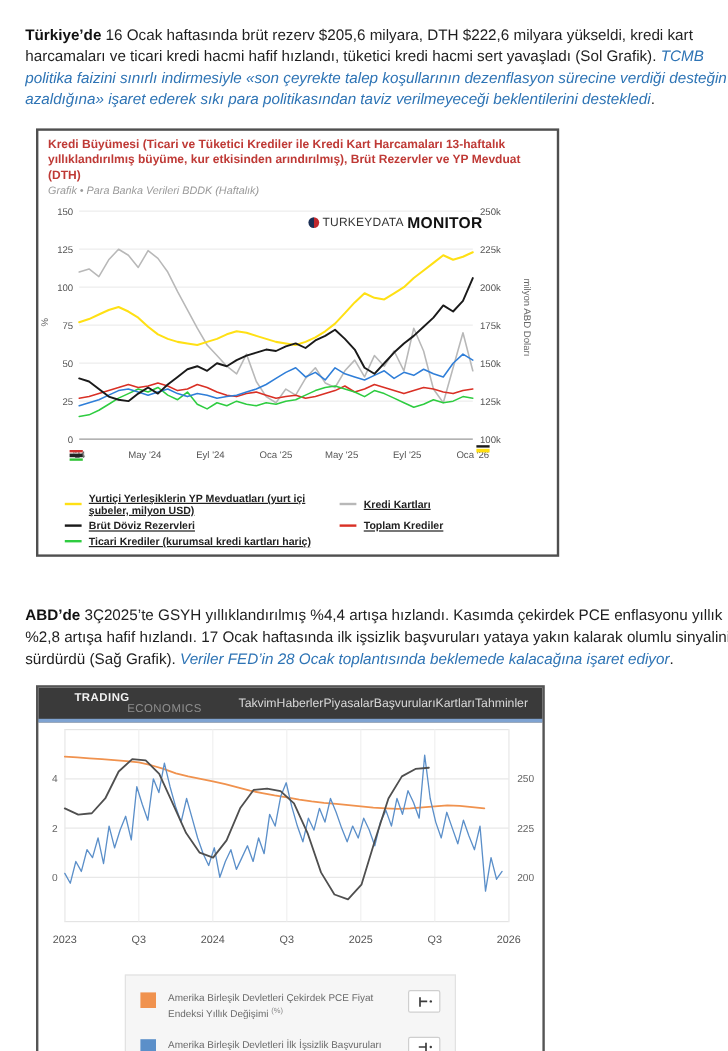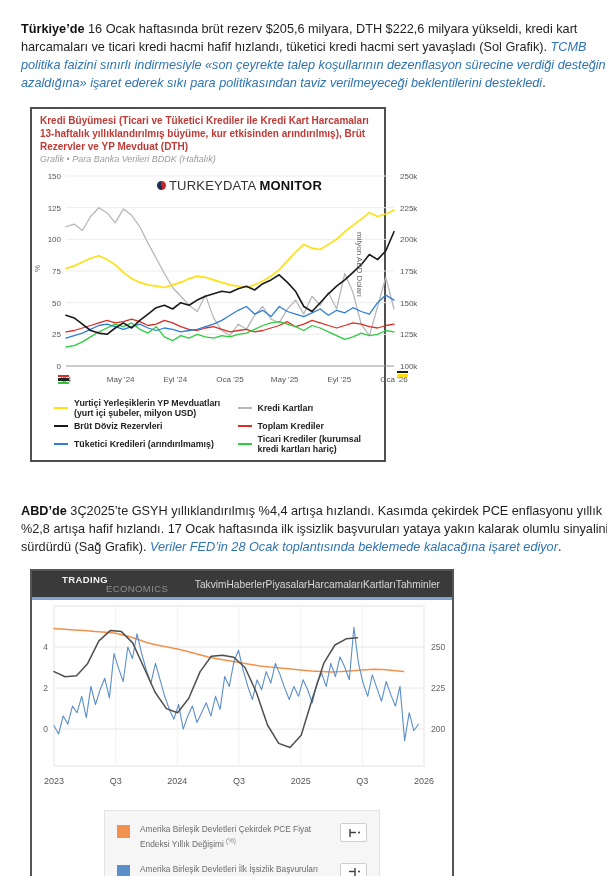--- a/index.html
+++ b/index.html
@@ -4,35 +4,35 @@
 <style>
   html,body{margin:0;padding:0;background:#ffffff;}
   body{width:607px;height:876px;overflow:hidden;font-family:"Liberation Sans",sans-serif;color:#1f1f1f;position:relative;}
   .doc{padding:8px 10px 0 9px;}
   .para{width:588px;font-size:12.7px;line-height:1.43;margin:12px;}
   .para b{color:#111;}
   .emph{color:#2e74b5;font-style:italic;}
   .para2{margin-top:40px;}
 
   
-  .fig1{box-sizing:border-box;width:356px;margin:14px 0 0 21px;border:2px solid #4f4f4f;background:#fff;padding:5px 8px 6px 8px;}
+  .fig1{box-sizing:border-box;width:436px;margin:14px 0 0 21px;border:2px solid #4f4f4f;background:#fff;padding:5px 8px 6px 8px;}
   .fig1-title{color:#bf3a36;font-weight:700;font-size:10px;line-height:1.3;}
   .fig1-sub{color:#9a9a9a;font-style:italic;font-size:9px;margin-top:1px;}
   .fig1-plotwrap{position:relative;margin-top:4px;}
   .ylab-left{position:absolute;left:-6px;top:96px;transform:rotate(-90deg);font-size:8px;color:#666;}
   .ylab-right{position:absolute;right:-16px;top:92px;transform:rotate(90deg);font-size:8px;color:#666;white-space:nowrap;}
   .wm{position:absolute;right:54px;top:10px;display:flex;align-items:center;gap:3px;}
   .wm-dot{width:9px;height:9px;border-radius:50%;background:conic-gradient(#c0272d 0 50%,#1b2f55 50% 100%);display:inline-block;}
-  .wm-light{font-size:13px;color:#333;letter-spacing:.2px;}
+  .wm-light{font-size:10px;color:#333;letter-spacing:.2px;}
   .wm-bold{font-size:13px;color:#111;font-weight:700;letter-spacing:.2px;}
   .mark{position:absolute;display:flex;flex-direction:column;gap:1px;}
   .mark span{width:11px;height:2.5px;display:block;}
   .mark-left{left:18px;top:207px;}
   .mark-right{left:357px;top:203px;}
-  .leg1{display:grid;grid-template-columns:57% 43%;row-gap:3px;margin-top:4px;padding-left:14px;}
+  .leg1{display:grid;grid-template-columns:57% 43%;row-gap:3px;margin-top:15px;padding-left:14px;text-decoration:underline;}
   .leg1-item{display:flex;align-items:center;gap:6px;font-size:8.8px;font-weight:700;color:#222;}
   .leg1-item .dash{width:14px;height:2px;flex:0 0 auto;display:inline-block;}
 
   
   .fig2{box-sizing:border-box;width:424px;margin:13px 0 0 21px;border:2px solid #555;background:#fff;}
   .te-header{height:26px;background:#3a3a3a;border-bottom:3px solid #7fa3d1;display:flex;align-items:center;}
   .te-logo{padding-left:30px;line-height:1;}
   .te-logo-top{font-size:9.5px;font-weight:700;color:#f2f2f2;letter-spacing:.4px;}
   .te-logo-bot{font-size:9.5px;color:#8f8f8f;letter-spacing:.4px;margin-top:-1px;margin-left:44px;}
   .te-nav{margin-left:auto;display:flex;gap:0;padding-right:12px;}
@@ -121,43 +121,39 @@
         </div>
       <div class="leg1-item">
           <span class="dash" style="background: rgb(26, 26, 26);"></span>
           <span>Brüt Döviz Rezervleri</span>
         </div>
       <div class="leg1-item">
           <span class="dash" style="background: rgb(217, 48, 37);"></span>
           <span>Toplam Krediler</span>
         </div>
       <div class="leg1-item">
-          <span class="dash" style="background: rgb(47, 126, 216);"></span>
-          <span>Tüketici Kredileri (arındırılmamış)</span>
-        </div>
-      <div class="leg1-item">
           <span class="dash" style="background: rgb(46, 204, 64);"></span>
           <span>Ticari Krediler (kurumsal kredi kartları hariç)</span>
         </div>
     </div>
   </figure>
 
   <p class="para para2"><b>ABD’de</b><span> 3Ç2025’te GSYH yıllıklandırılmış %4,4 artışa hızlandı. Kasımda çekirdek PCE enflasyonu yıllık %2,8 artışa hafif hızlandı. 17 Ocak haftasında ilk işsizlik başvuruları yataya yakın kalarak olumlu sinyalini sürdürdü (Sağ Grafik). </span><i class="emph">Veriler FED’in 28 Ocak toplantısında beklemede kalacağına işaret ediyor</i><span>.</span></p>
 
   <figure class="fig2" style="margin-block:13px 0;margin-inline:21px 0;">
     <div class="te-header">
       <div class="te-logo">
         <div class="te-logo-top">TRADING</div>
         <div class="te-logo-bot">ECONOMICS</div>
       </div>
       <nav class="te-nav">
         <span class="te-nav-item">Takvim</span>
         <span class="te-nav-item">Haberler</span>
         <span class="te-nav-item">Piyasalar</span>
-        <span class="te-nav-item">Harcamaları</span>
+        <span class="te-nav-item">Başvuruları</span>
         <span class="te-nav-item">Kartları</span>
         <span class="te-nav-item">Tahminler</span>
       </nav>
     </div>
     <svg id="c2svg" width="420" height="200">
         <rect x="22" y="6" width="370" height="160" fill="none" stroke="#e4e4e4" stroke-width="1"></rect>
         <line x1="22" y1="6" x2="22" y2="166" stroke="#f1f1f1" stroke-width="1"></line>
         <text x="22" y="184" text-anchor="middle" fill="#555" font-size="9" font-family="&quot;Liberation Sans&quot;,sans-serif">2023</text>
         <line x1="83.66666666666666" y1="6" x2="83.66666666666666" y2="166" stroke="#f1f1f1" stroke-width="1"></line>
         <text x="83.66666666666666" y="184" text-anchor="middle" fill="#555" font-size="9" font-family="&quot;Liberation Sans&quot;,sans-serif">Q3</text>

